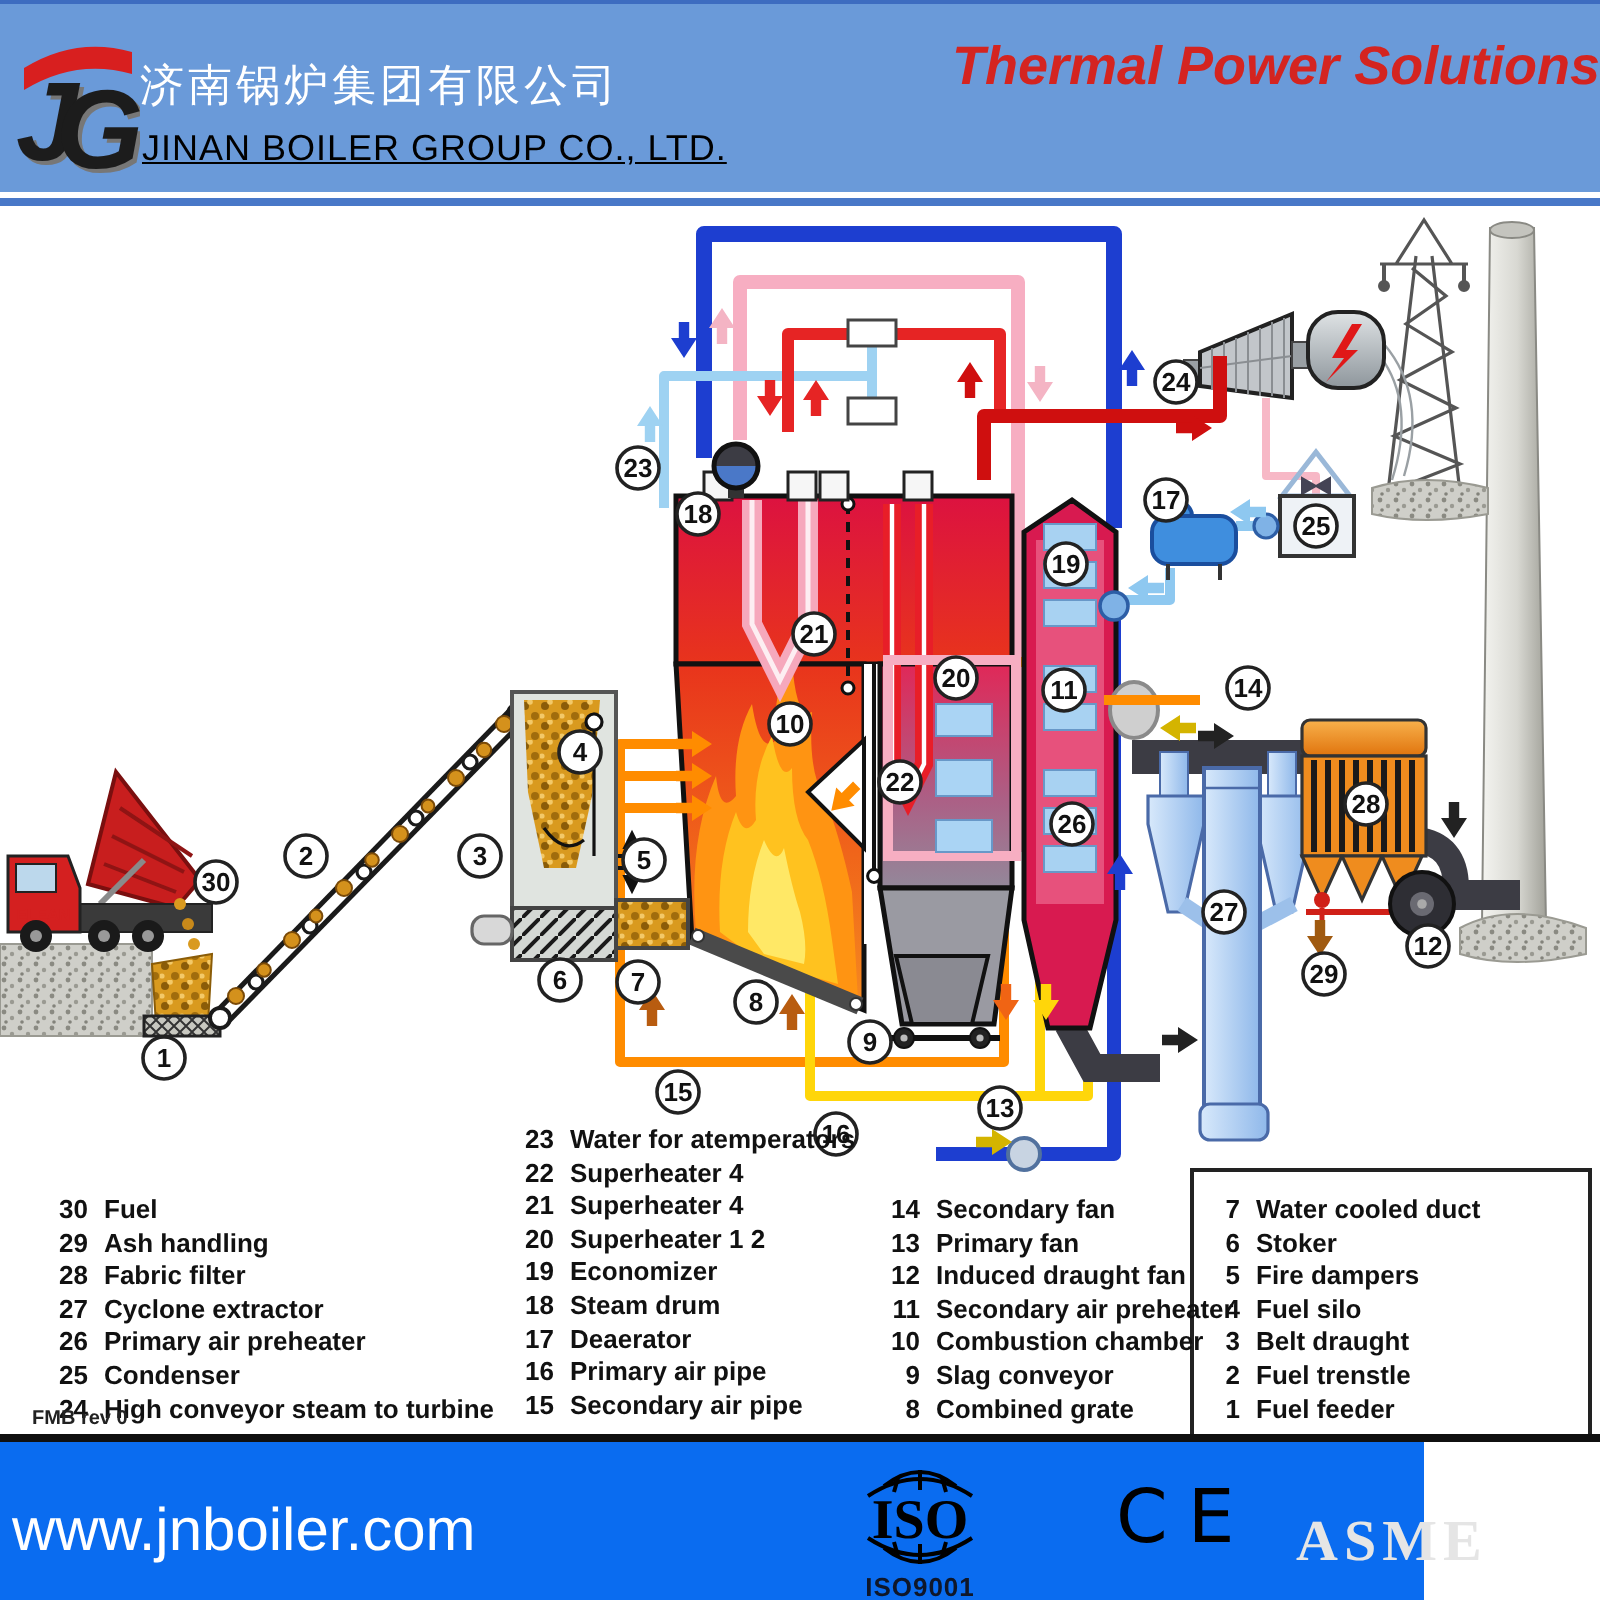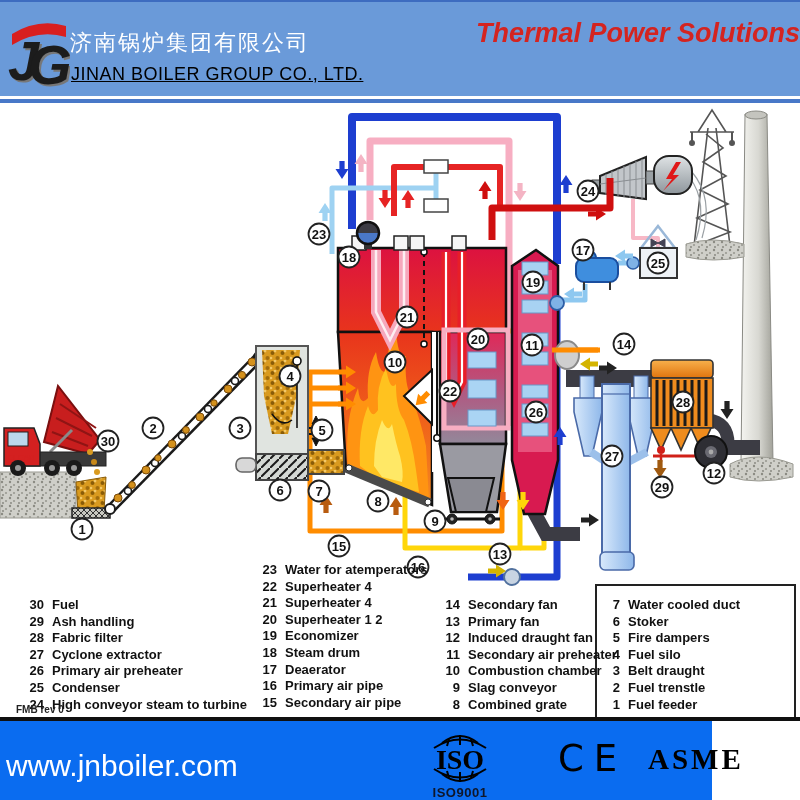--- a/index.html
+++ b/index.html
@@ -32,21 +32,21 @@
   .doc-note{position:absolute;left:16px;top:704px;font-size:10px;font-weight:bold;
             color:#222;z-index:3;}
   .bottom-rule{position:absolute;left:0;top:717px;width:800px;height:4px;background:#101010;z-index:4;}
   
   .footer{position:absolute;left:0;top:721px;width:712px;height:79px;background:#0a6cf0;z-index:5;}
   .footer-url{position:absolute;left:6px;top:28px;color:#fff;font-size:30px;white-space:nowrap;}
   .iso-wrap{position:absolute;left:422px;top:12px;width:76px;text-align:center;color:#0f172a;}
   .iso-sub{font-size:13px;font-weight:bold;margin-top:-2px;letter-spacing:.5px;}
   .ce-mark{position:absolute;left:558px;top:16px;color:#000;font-size:37px;
            font-family:"DejaVu Sans",sans-serif;letter-spacing:10px;text-align:center;}
-  .asme-mark{position:absolute;left:648px;top:22px;color:#000000;font-size:29px;
+  .asme-mark{position:absolute;left:648px;top:34px;color:#e5e5e5;font-size:29px;
              font-family:"Liberation Serif",serif;letter-spacing:3px;font-weight:bold;}
 </style>
 </head>
 <body>
 
 <svg class="stage" viewBox="0 0 800 800" xmlns="http://www.w3.org/2000/svg">
   <defs>
     <pattern id="gravel" width="8" height="8" patternUnits="userSpaceOnUse">
       <rect width="8" height="8" fill="#cfcfc9"></rect>
       <circle cx="2" cy="2" r="1.2" fill="#8a8a82"></circle>

